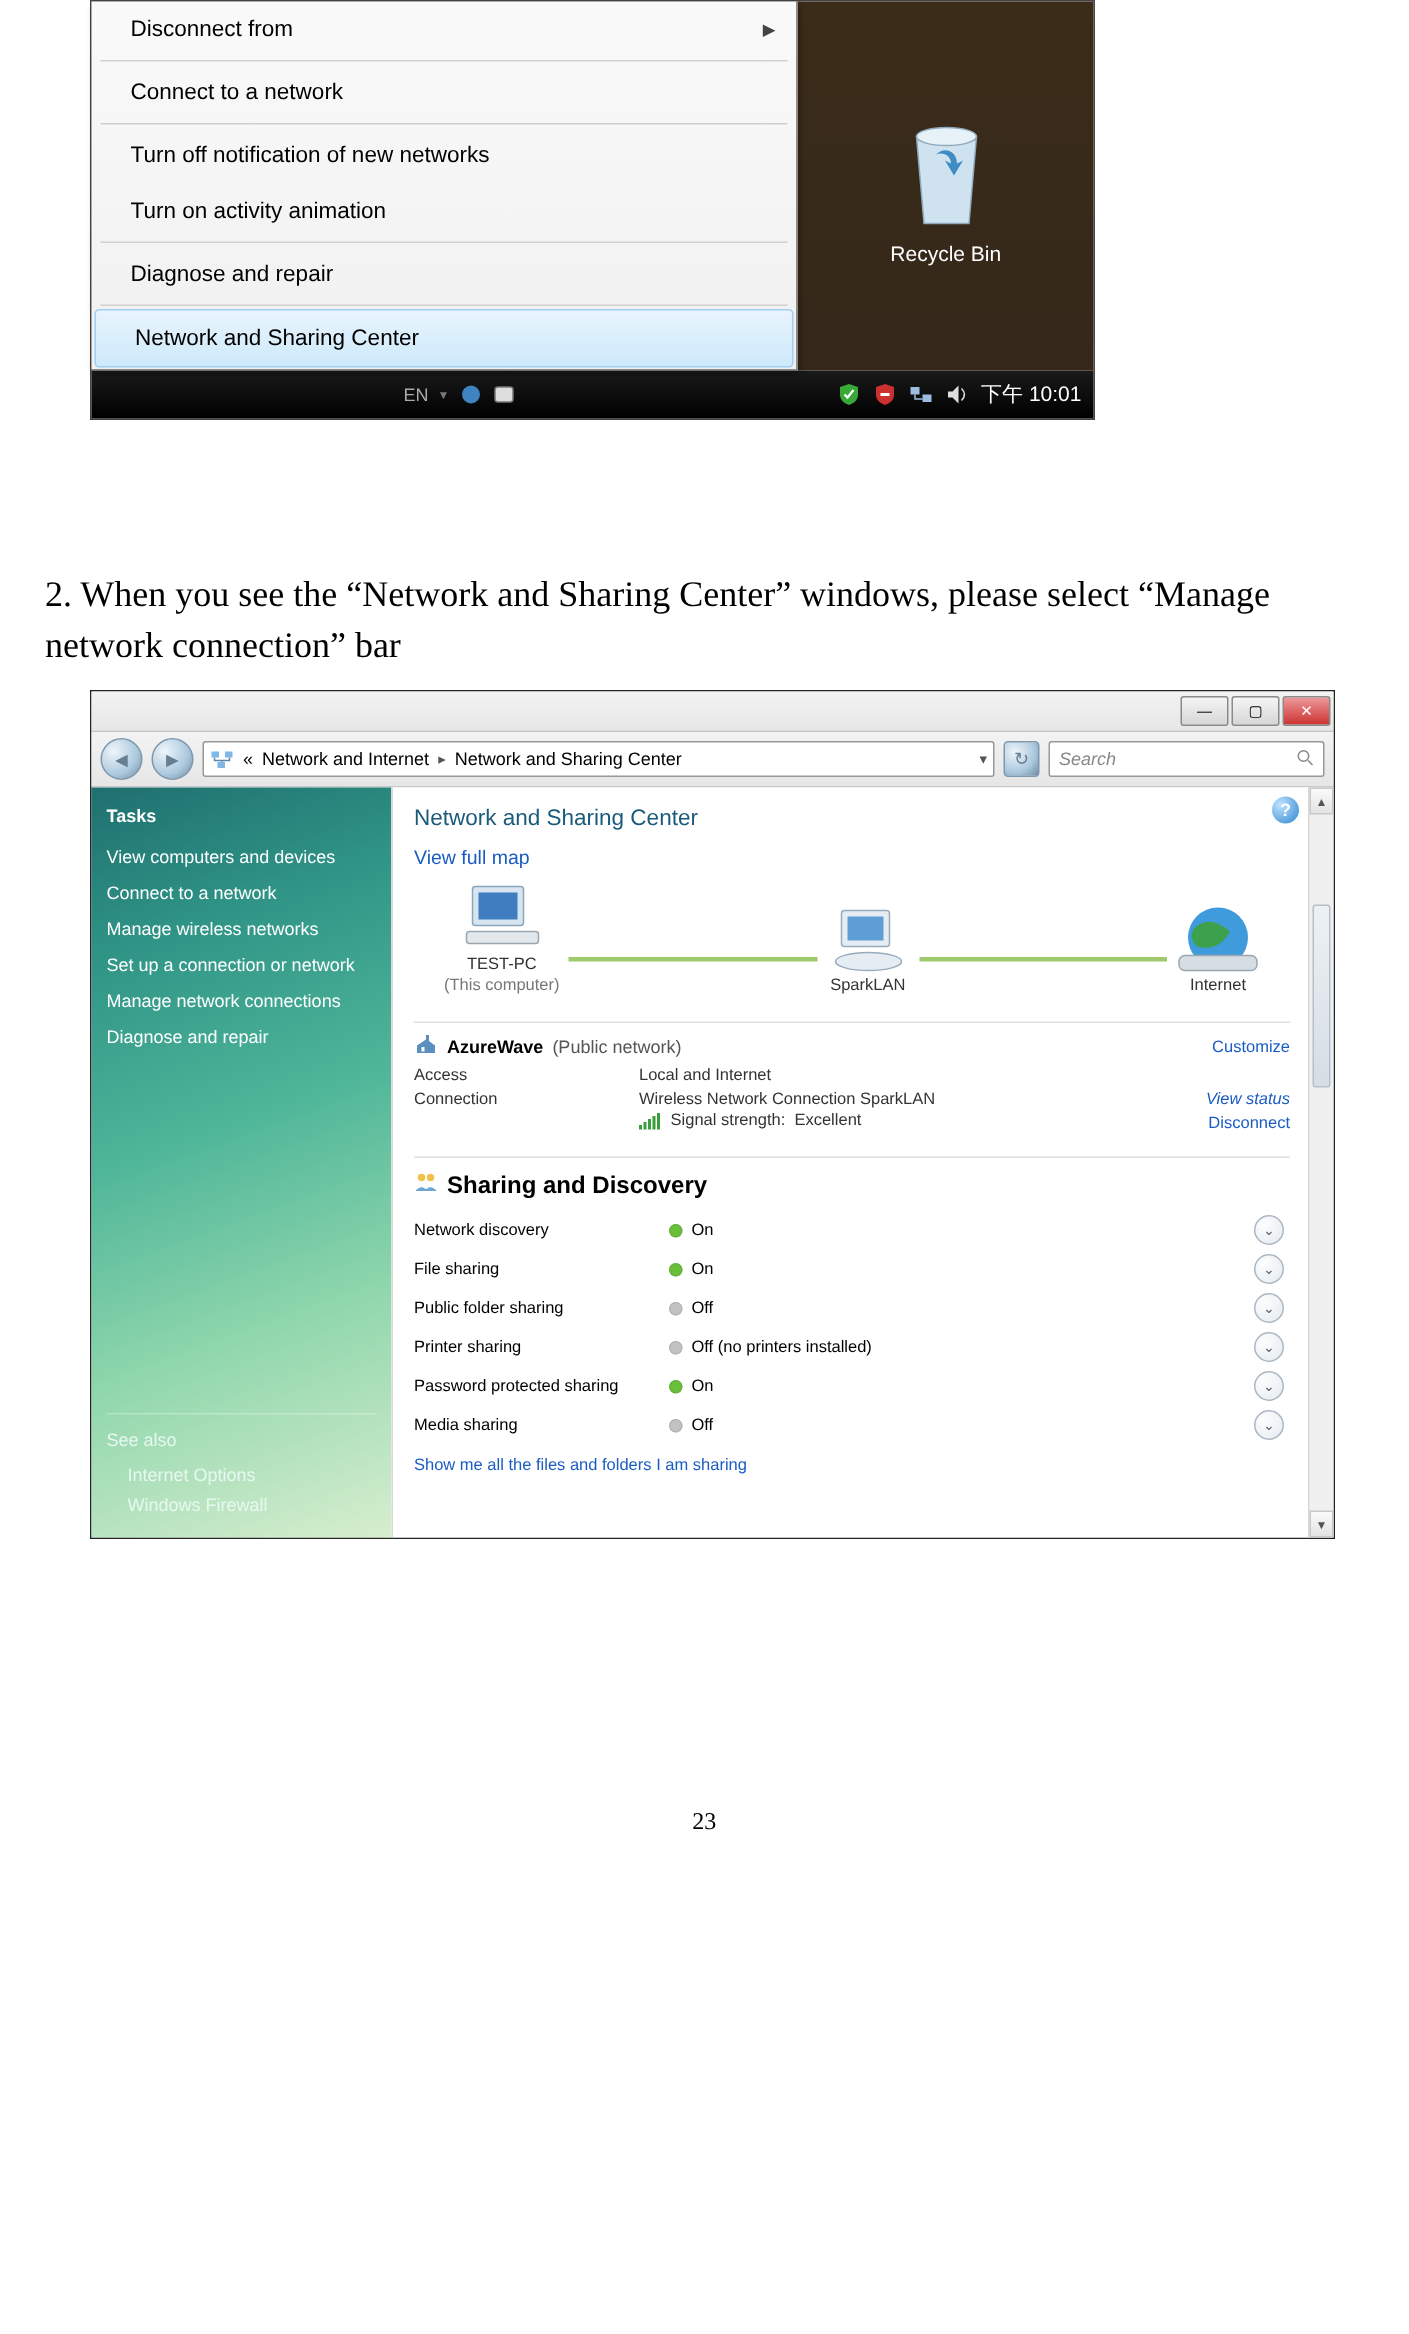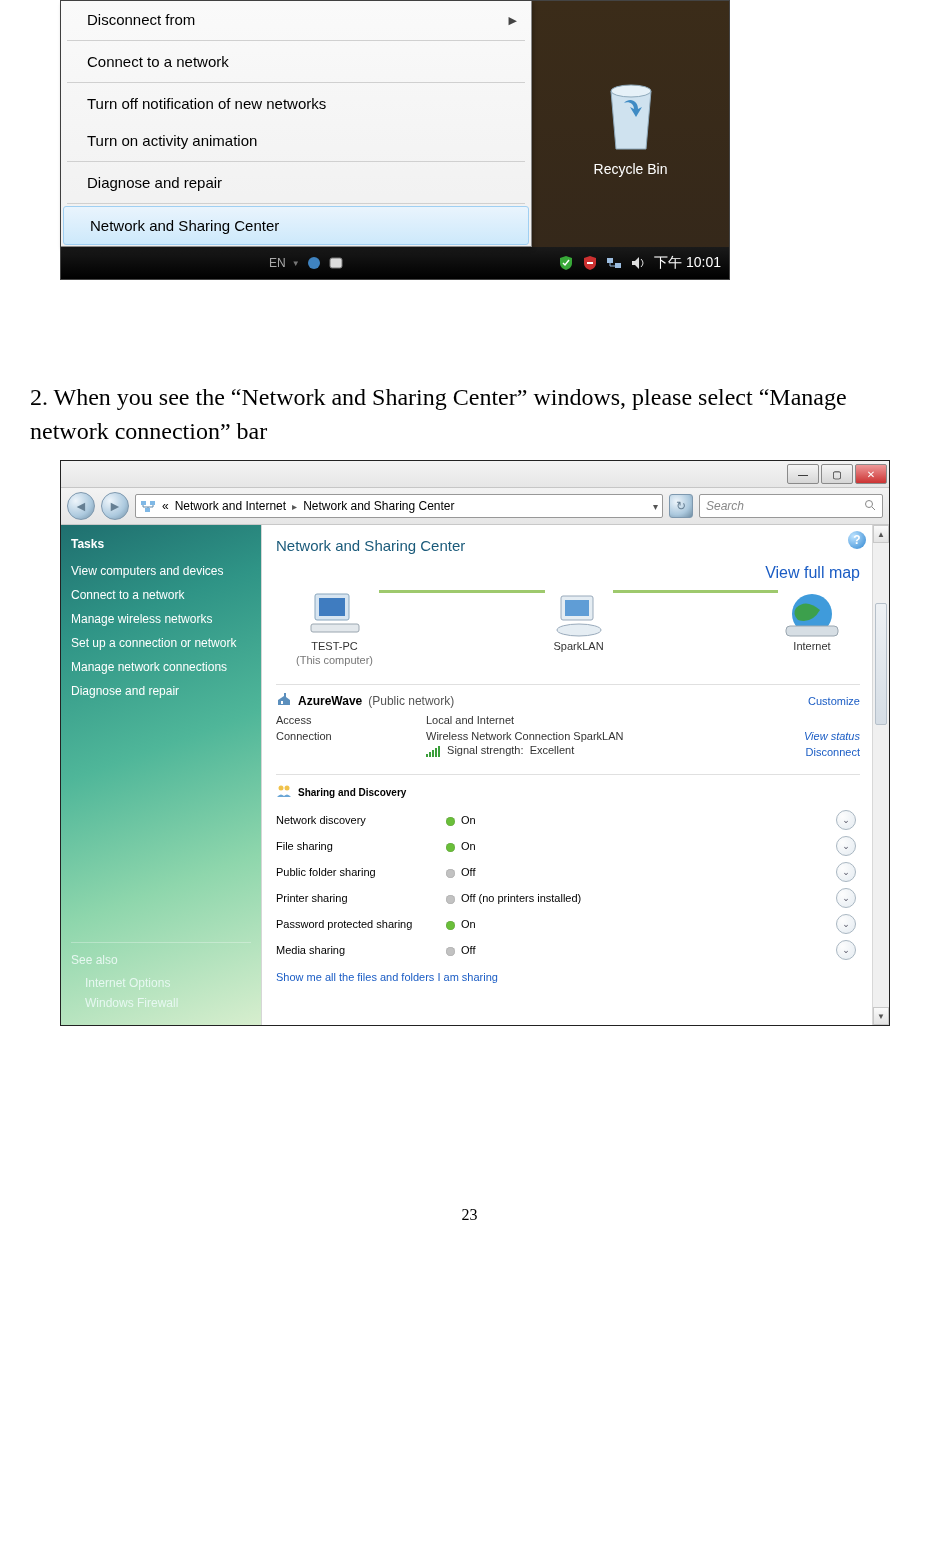--- a/index.html
+++ b/index.html
@@ -227,27 +227,27 @@
     color:#fff; font-size:12px; font-weight:bold;
     display:flex; align-items:center; justify-content:center;
   }
   .main-heading {
     color:#1a5a7a;
     font-size:15px;
     margin:4px 0 10px 0;
   }
   .view-full-map {
     color:#1a5cc4;
-    text-align:right;
-    font-size:16px;
+    text-align:left;
+    font-size:13px;
     cursor:pointer;
   }
   .net-map {
     display:flex;
-    align-items:flex-start;
+    align-items:flex-end;
     justify-content:space-around;
     margin:8px 20px 18px 20px;
   }
   .net-node {
     display:flex; flex-direction:column; align-items:center;
     font-size:11px; color:#333; text-align:center;
     gap:2px;
   }
   .net-node .node-icon { width:56px; height:48px; }
   .net-link {
@@ -287,21 +287,21 @@
     width:2px; background:#3a9e3a;
   }
   .signal-bars span:nth-child(1){height:3px}
   .signal-bars span:nth-child(2){height:5px}
   .signal-bars span:nth-child(3){height:7px}
   .signal-bars span:nth-child(4){height:9px}
   .signal-bars span:nth-child(5){height:11px}
 
   .discovery-header {
     display:flex; align-items:center; gap:6px;
-    font-weight:bold; font-size:10px; margin:8px 0 6px 0;
+    font-weight:bold; font-size:16px; margin:8px 0 6px 0;
   }
   .disc-row {
     display:grid;
     grid-template-columns: 170px 1fr 24px;
     align-items:center;
     font-size:11px;
     padding:3px 0;
   }
   .status-dot {
     width:9px; height:9px; border-radius:50%; display:inline-block; margin-right:6px; vertical-align:middle;

